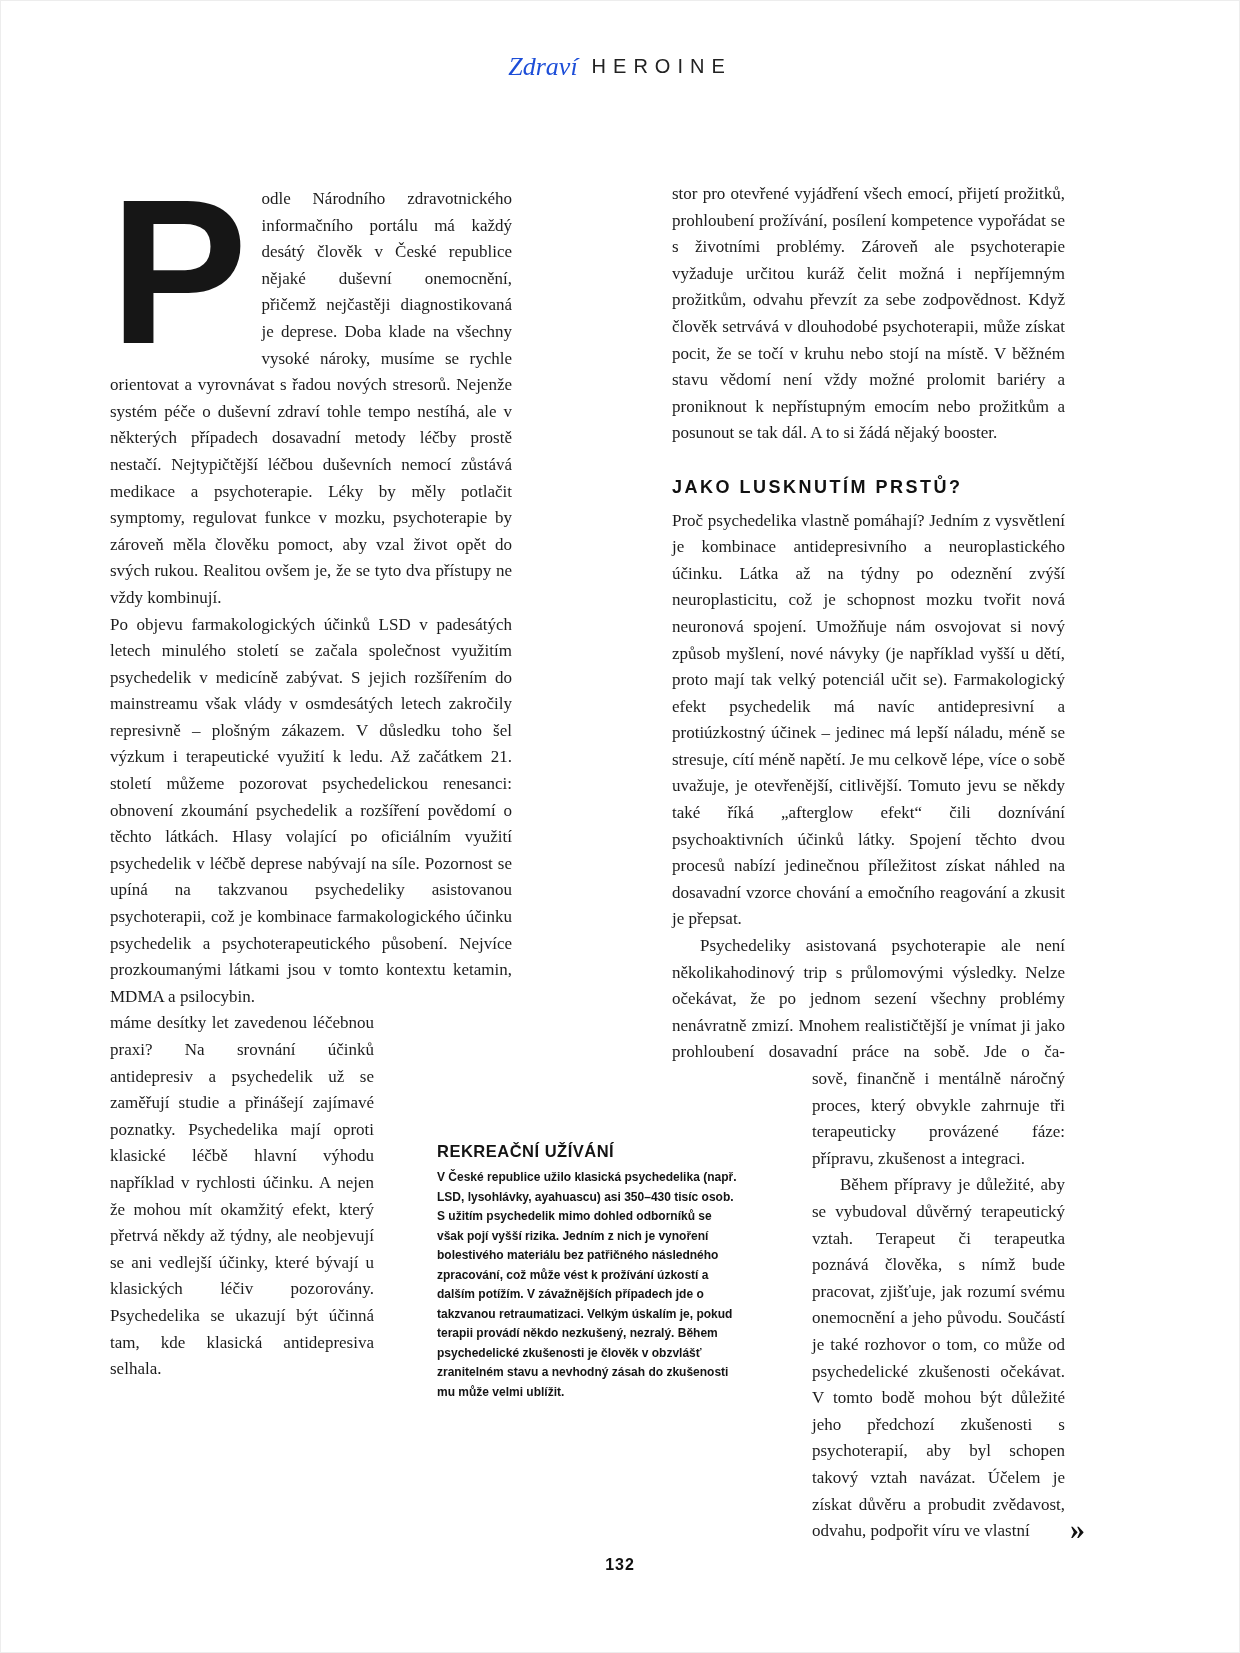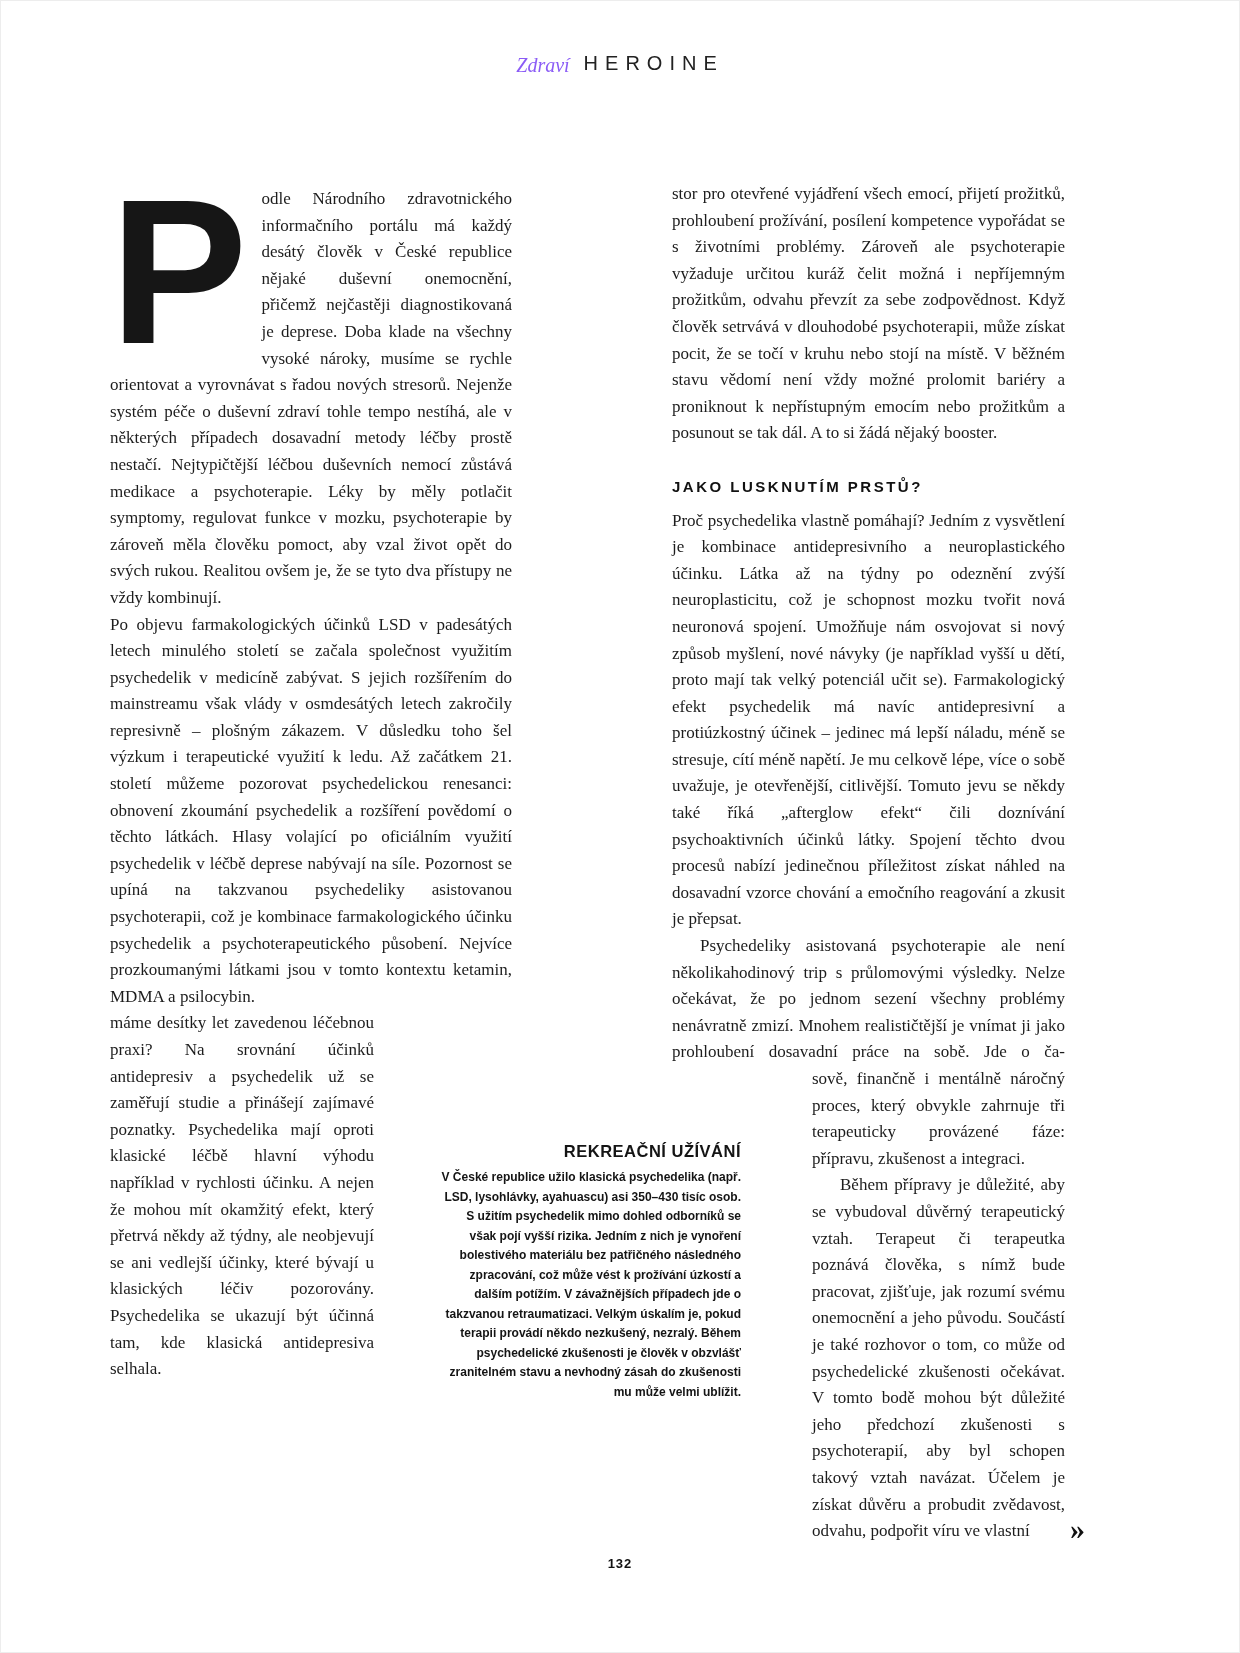--- a/index.html
+++ b/index.html
@@ -17,21 +17,21 @@
     pointer-events: none;
   }
 
   
   .masthead {
     position: absolute; top: 52px; left: 0; width: 100%;
     text-align: center; white-space: nowrap;
   }
   .masthead .section {
     font-family: "Liberation Serif", serif;
-    font-style: italic; font-size: 20px; color: #8b5cf6;
+    font-style: italic; font-size: 26px; color: #1d4ed8;
   }
   .masthead .magazine {
     font-family: "Liberation Sans", sans-serif;
     font-size: 20px; letter-spacing: 7px; margin-left: 14px;
     color: #222; vertical-align: 2px;
   }
 
   
   .col {
     position: absolute;
@@ -43,21 +43,21 @@
   .col-left  { left: 110px; top: 186px; width: 402px; height: 1360px; }
   .col-right { left: 672px; top: 181px; width: 393px; height: 1356px; }
 
   .col p { margin: 0; }
   .indent { text-indent: 28px; }
   .justify-last { text-align-last: justify; }
 
   .col-heading {
     font-family: "Liberation Sans", sans-serif;
     font-weight: bold;
-    font-size: 15px; letter-spacing: 2.5px;
+    font-size: 18px; letter-spacing: 2.5px;
     margin: 27px 0 7px 0;
     text-align: right; text-align-last: left;
     color: #111;
   }
 
   .dropcap {
     float: left;
     font-family: "Liberation Sans", sans-serif;
     font-weight: bold;
     font-size: 206px; line-height: 0.76;
@@ -66,38 +66,38 @@
     color: #161616;
   }
 
   
   .cutout-right { float: right; width: 138px; height: 512px; }
   .cutout-left  { float: left;  width: 140px; height: 484px; }
 
   
   .info-box {
     position: absolute; left: 437px; top: 1142px; width: 304px;
-    text-align: right;
+    text-align: left;
     font-family: "Liberation Sans", sans-serif;
     font-weight: bold; color: #141414;
   }
   .info-box .title { font-size: 16.5px; letter-spacing: 0.5px; margin: 0 0 7px 0; }
   .info-box .body  { font-size: 12px; line-height: 19.5px; margin: 0; }
 
   .continuation {
     position: absolute; left: 1070px; top: 1512px;
     font-family: "Liberation Serif", serif;
     font-weight: bold; font-size: 30px; color: #111;
   }
 
   .page-number {
     position: absolute; top: 1556px; left: 0; width: 100%;
     text-align: center;
     font-family: "Liberation Sans", sans-serif;
-    font-weight: bold; font-size: 13px; letter-spacing: 1px;
+    font-weight: bold; font-size: 16px; letter-spacing: 1px;
     color: #111;
   }
 </style>
 </head>
 <body>
 
 <div class="page-frame"></div>
 
 <header class="masthead">
   <span class="section">Zdraví</span><span class="magazine">HEROINE</span>

